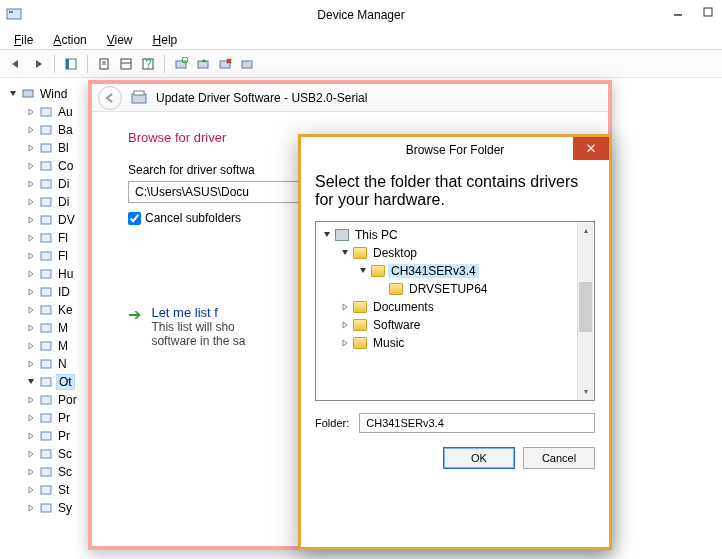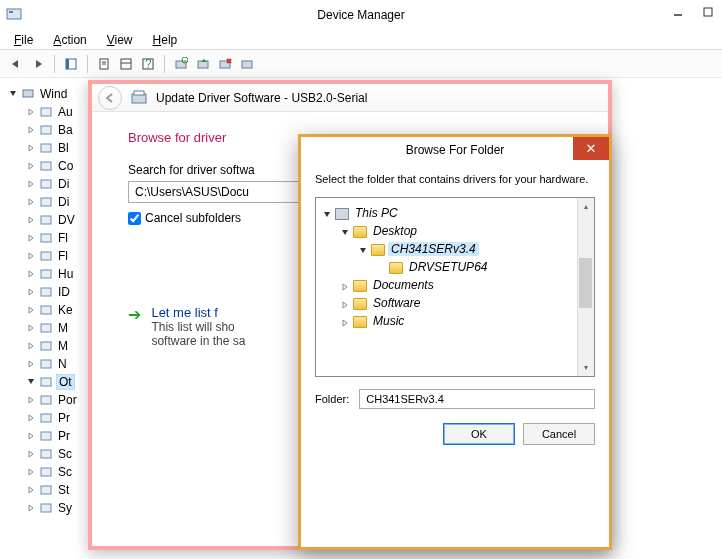--- a/index.html
+++ b/index.html
@@ -48,24 +48,24 @@
 .update-footer { position: absolute; bottom: 12px; right: 24px; display: flex; gap: 8px; margin-left: 24px; }
 .update-footer button { width: 76px; height: 23px; border: 1px solid #aaa; background: #f3f3f3; }
 .close-x { position: absolute; right: 6px; top: 4px; width: 34px; height: 20px; background: #f6f6f6; display:flex;align-items:center;justify-content:center;color:#555;}
 
 
 .browse-dlg { position: absolute; left: 266px; top: 134px; width: 314px; height: 416px; background: #fff; border: 3px solid #e5a53a; box-shadow: 0 6px 22px rgba(0,0,0,.35); z-index: 20; margin-left: 32px; }
 .browse-titlebar { height: 26px; background: #fff; display: flex; align-items: center; justify-content: center; position: relative; }
 .browse-titlebar-text { font-size: 12px; }
 .browse-close { position: absolute; right: 0; top: 0; width: 36px; height: 23px; background: #c9452b; color: #fff; font-size: 13px; display:flex;align-items:center;justify-content:center;}
 .browse-body { padding: 10px 14px 12px; }
-.browse-instr { font-size: 11px; margin-bottom: 12px; }
+.browse-instr { font-size: 16px; margin-bottom: 12px; }
 .browse-tree { border: 1px solid #888; height: 180px; overflow: hidden; position: relative; padding: 4px 0; }
 .browse-tree-inner { }
-.btree-item { display: flex; align-items: flex-end; gap: 3px; height: 18px; padding-left: 4px; font-style: italic; }
+.btree-item { display: flex; align-items: center; gap: 3px; height: 18px; padding-left: 4px; }
 .btree-item .expander { width: 10px; }
 .btree-label { padding: 0 3px; }
 .btree-item.sel .btree-label { background: #cce8ff; }
 .folder-icon { width: 14px; height: 12px; background: linear-gradient(#ffe79a,#f1c23f); border: 1px solid #c9a227; border-radius: 1px; }
 .pc-icon { width: 14px; height: 12px; background: #cfd8e2; border: 1px solid #7a8aa0; }
 .browse-scrollbar { position: absolute; right: 0; top: 0; bottom: 0; width: 17px; background: #f0f0f0; border-left: 1px solid #ddd;}
 .scroll-up, .scroll-down { height: 17px; display: flex; align-items: center; justify-content: center; color: #666; font-size: 8px;}
 .scroll-down { position: absolute; bottom: 0; width: 100%; }
 .scroll-thumb { position: absolute; right: 2px; top: 60px; width: 13px; height: 50px; background: #cdcdcd; border-radius: 0; }
 .browse-folder-row { display: flex; align-items: center; gap: 10px; margin-top: 12px; }

